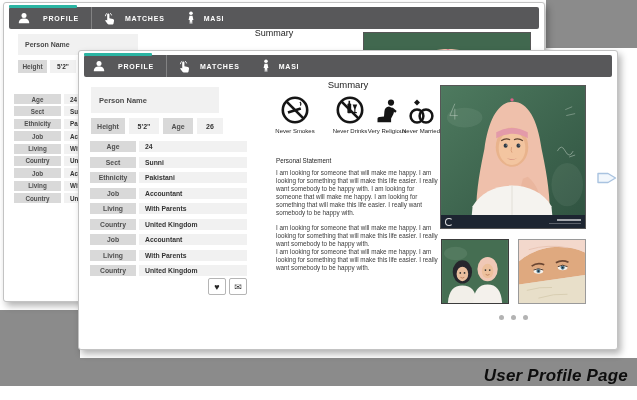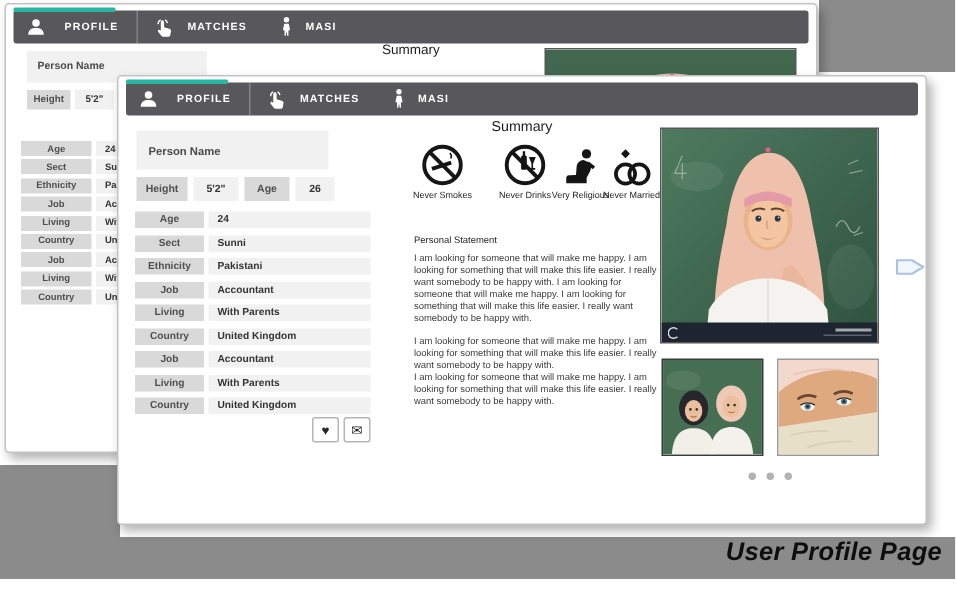--- a/index.html
+++ b/index.html
@@ -3,21 +3,21 @@
 <meta charset="utf-8">
 <style>
   html,body{margin:0;padding:0;background:#fff;}
   .stage{position:relative;width:637px;height:400px;background:#fff;overflow:hidden;
          font-family:"Liberation Sans",sans-serif;}
 
   
   .bg-tr{position:absolute;left:546px;top:0;width:91px;height:48px;background:#8b8b8b;}
   .bg-bl{position:absolute;left:0;top:310px;width:80px;height:76px;background:#8b8b8b;}
   .bg-band{position:absolute;left:0;top:358px;width:637px;height:28px;background:#8b8b8b;
-           display:flex;align-items:flex-start;justify-content:flex-end;box-sizing:border-box;padding-right:9px;}
+           display:flex;align-items:flex-end;justify-content:flex-end;box-sizing:border-box;padding-right:9px;}
   .caption{font-size:17px;font-weight:bold;font-style:italic;color:#0e0e0e;letter-spacing:.2px;}
 
   
   .window{position:absolute;background:#fff;border:1px solid #c3c3c3;border-radius:3px;
           box-shadow:3px 4px 7px rgba(0,0,0,.3);box-sizing:border-box;}
   .w-back{left:3px;top:2px;width:542px;height:300px;}
   .w-front{left:78px;top:50px;width:540px;height:300px;}
 
   
   .navbar{position:absolute;left:5px;top:4px;right:5px;height:22px;background:#58585a;border-radius:2px;

